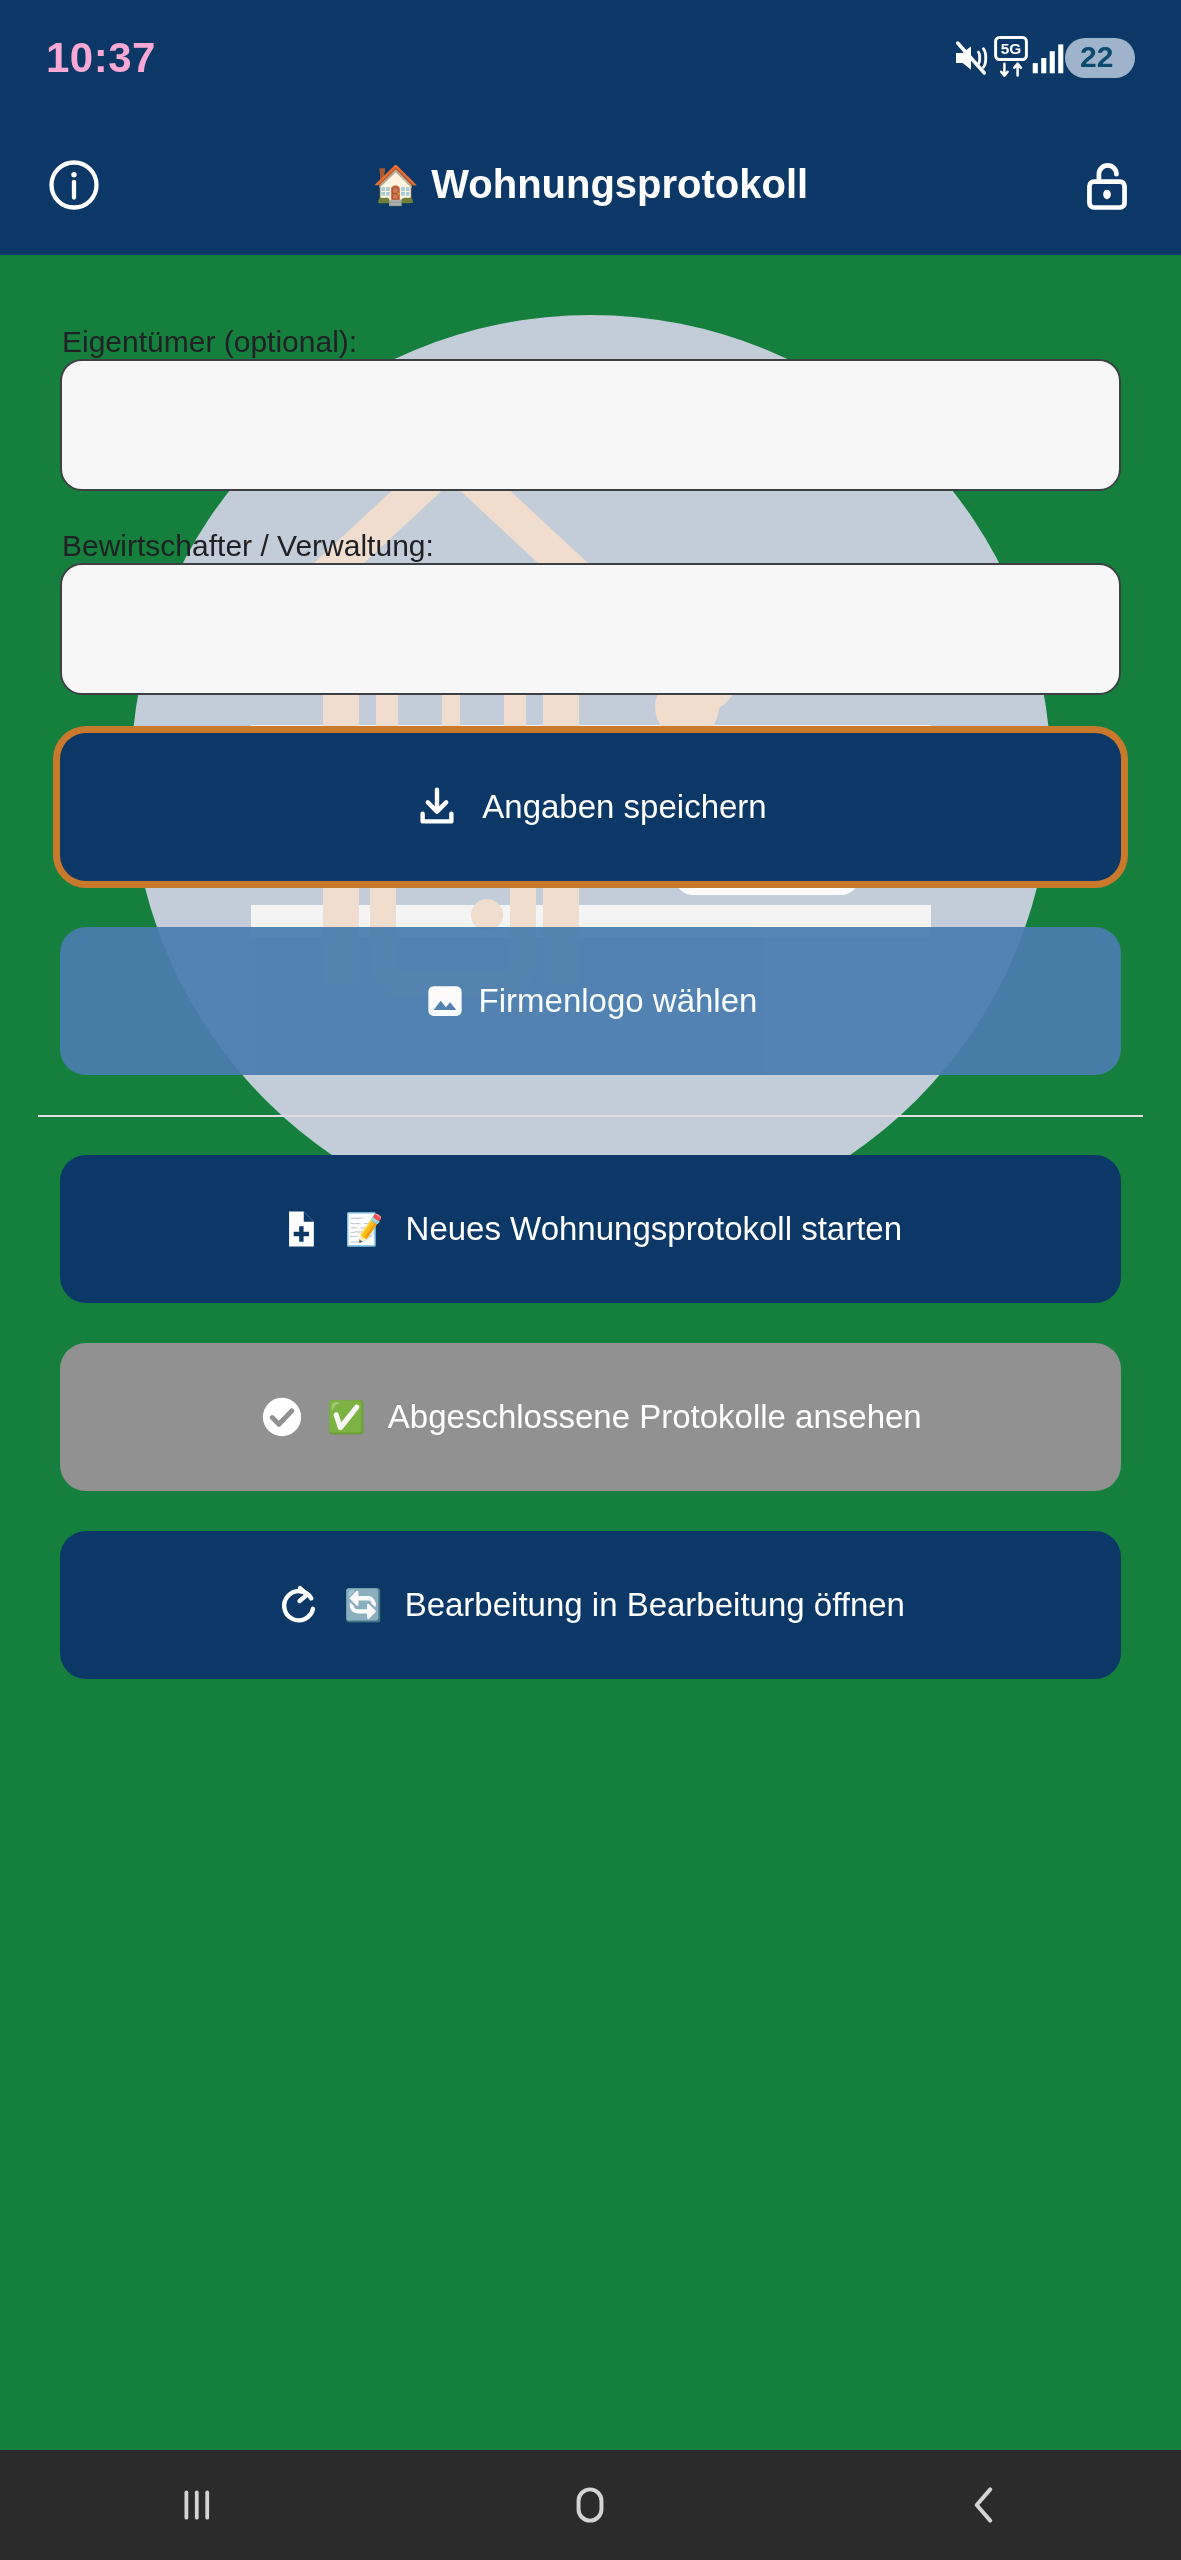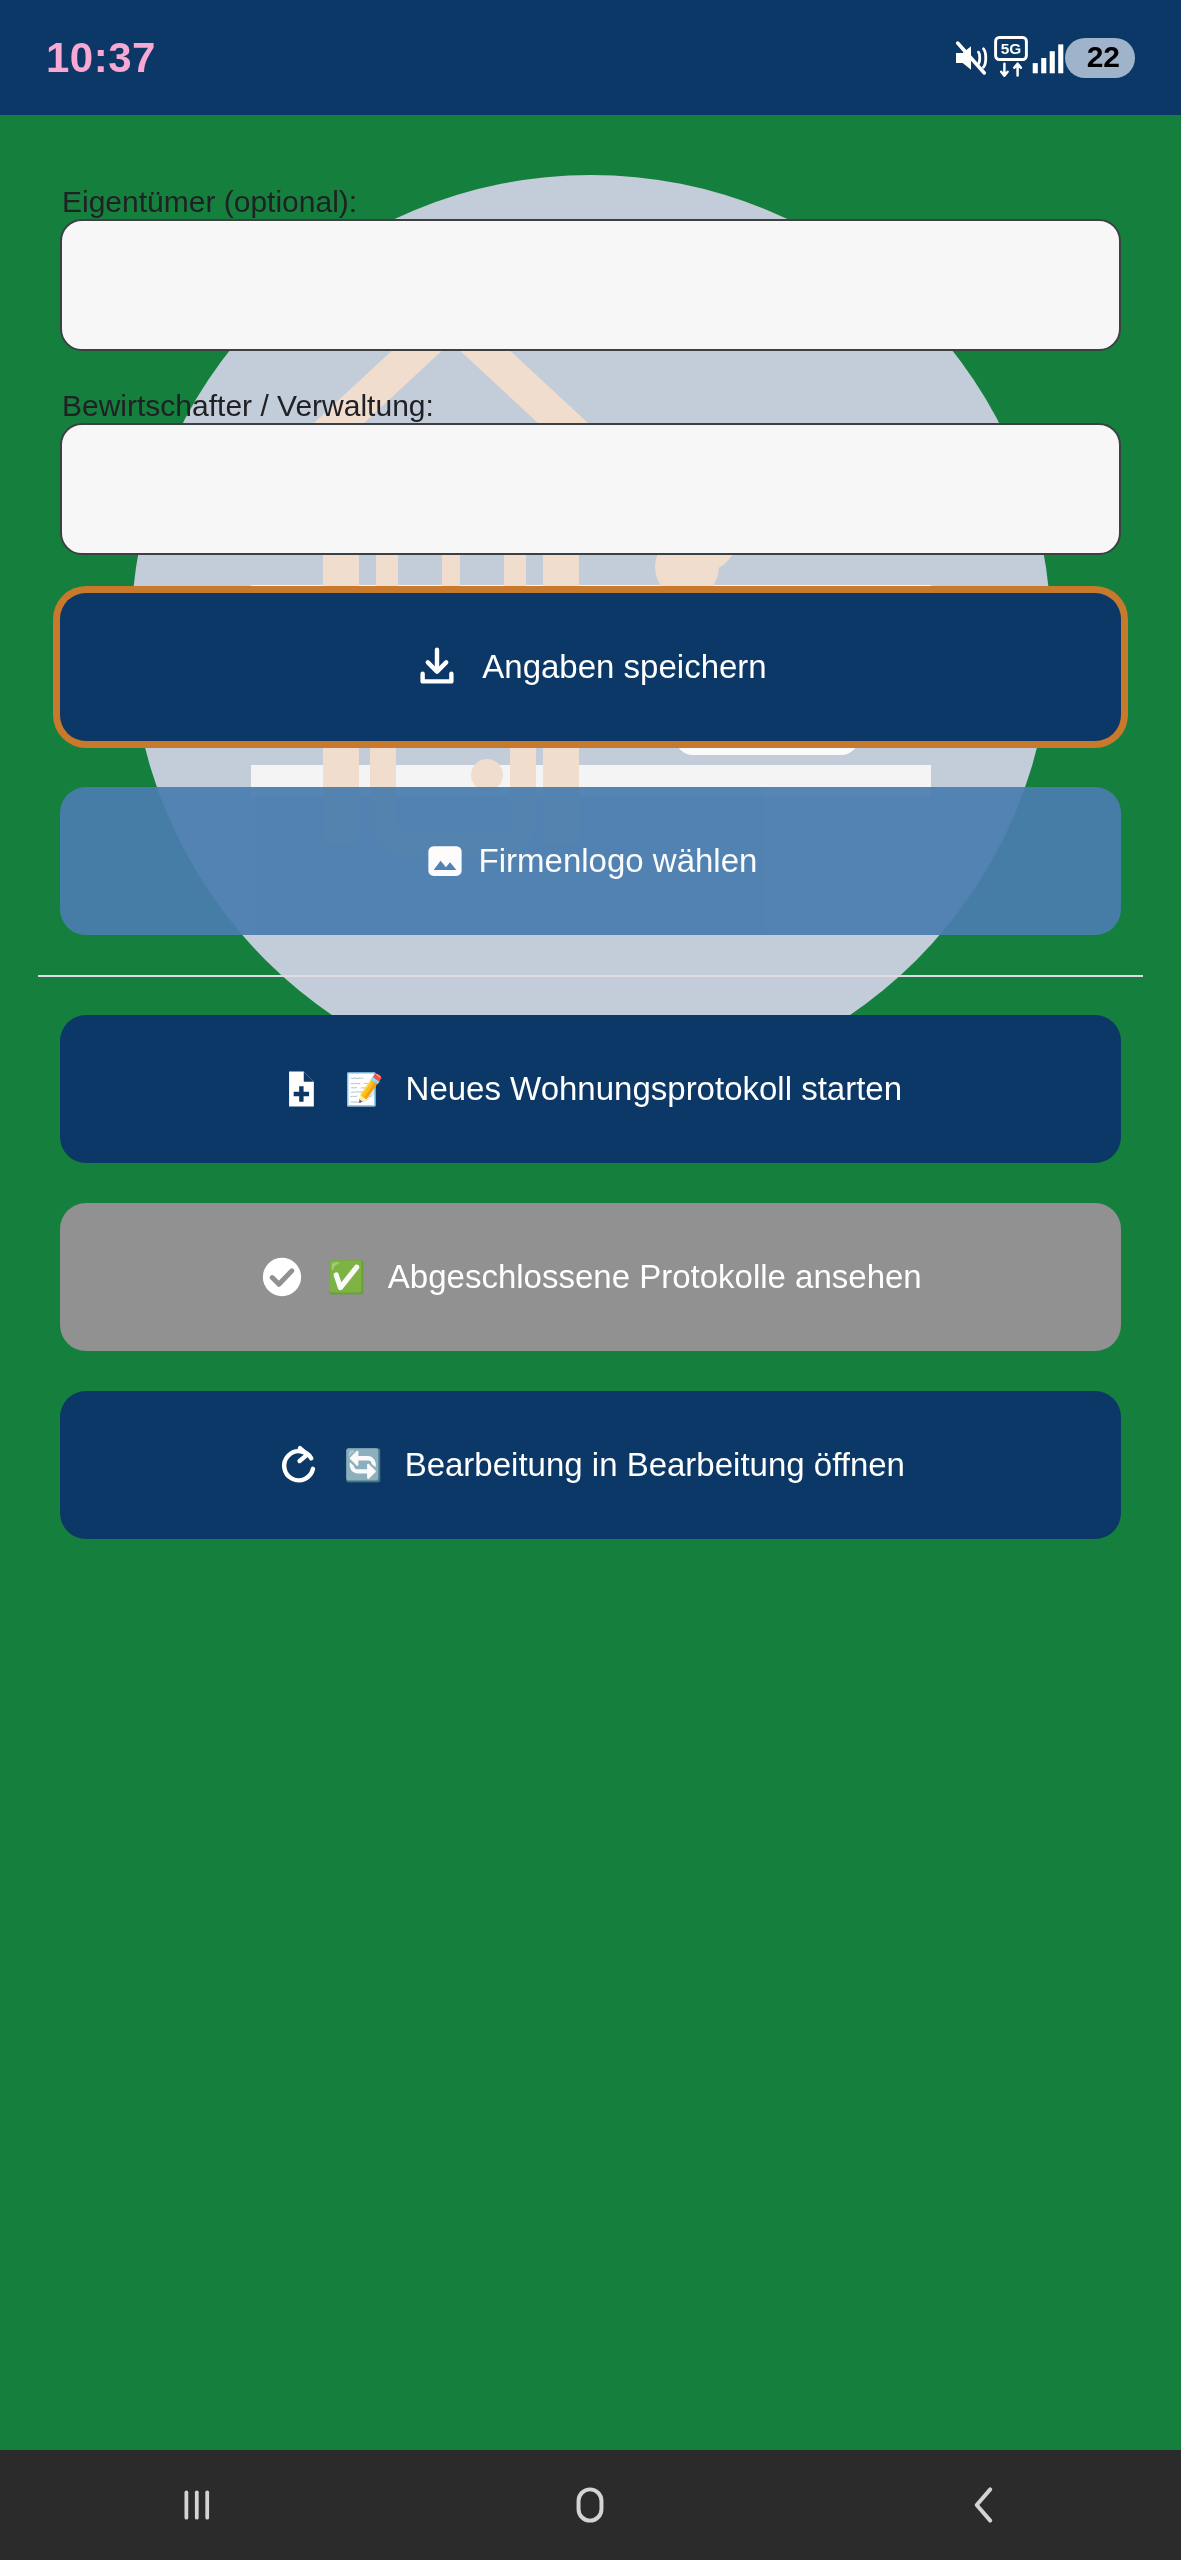--- a/index.html
+++ b/index.html
@@ -37,28 +37,28 @@
     font-weight: bold;
     letter-spacing: 0.5px;
   }
   .status-icons {
     display: flex;
     align-items: center;
   }
   .status-icons svg { display: block; }
   .battery-badge {
     background: #9fb4cb;
-    color: #000000;
+    color: #0c4a6e;
     font-size: 30px;
     font-weight: bold;
     border-radius: 26px;
     padding: 4px 15px 6px 15px;
     line-height: 1;
     min-width: 70px;
-    text-align: right;
+    text-align: left;
   }
 
   
   .app-bar {
     height: 140px;
     background: #0b3866;
     display: flex;
     align-items: center;
     padding: 0 46px;
     position: relative;
@@ -219,20 +219,42 @@
           <rect x="1" y="13" width="3" height="6" fill="#fff"></rect>
           <rect x="6" y="10" width="3" height="9" fill="#fff"></rect>
           <rect x="11" y="6" width="3" height="13" fill="#fff"></rect>
           <rect x="16" y="2" width="3" height="17" fill="#fff"></rect>
         </svg>
       </span>
       <span class="battery-badge">22</span>
     </div>
   </div>
 
+  <div class="app-bar">
+    <div class="icon-btn">
+      <svg width="54" height="54" viewBox="0 0 24 24" fill="none">
+        <circle cx="12" cy="12" r="10" stroke="#fff" stroke-width="1.9"></circle>
+        <circle cx="12" cy="7.4" r="1.2" fill="#fff"></circle>
+        <path d="M12 10.6v7" stroke="#fff" stroke-width="1.9" stroke-linecap="round"></path>
+      </svg>
+    </div>
+
+    <div class="app-bar-title">
+      <span class="emoji">🏠</span>
+      <span>Wohnungsprotokoll</span>
+    </div>
+
+    <div class="icon-btn right">
+      <svg width="54" height="54" viewBox="0 0 24 24" fill="none">
+        <rect x="4.2" y="10.5" width="15.6" height="11.5" rx="2" stroke="#fff" stroke-width="2.1"></rect>
+        <path d="M8.4 10.5V7.2a3.9 3.9 0 0 1 7.8 0" stroke="#fff" stroke-width="2.1" stroke-linecap="round"></path>
+        <ellipse cx="12" cy="16.2" rx="1.7" ry="2.1" fill="#fff"></ellipse>
+      </svg>
+    </div>
+  </div>
 
   <div class="content">
 
     <svg class="watermark" viewBox="0 0 460 460">
       <circle cx="230" cy="230" r="230" fill="#c3cdd9"></circle>
       <rect x="60" y="205" width="340" height="16" fill="#f4f4f4"></rect>
       <rect x="60" y="250" width="340" height="16" fill="#f4f4f4"></rect>
       <rect x="60" y="295" width="340" height="16" fill="#f4f4f4"></rect>
       <path d="M76 150 L160 72 L244 150" stroke="#f0ddcd" stroke-width="17" fill="none" stroke-linejoin="round"></path>
       <rect x="96" y="150" width="18" height="185" fill="#f0ddcd"></rect>

